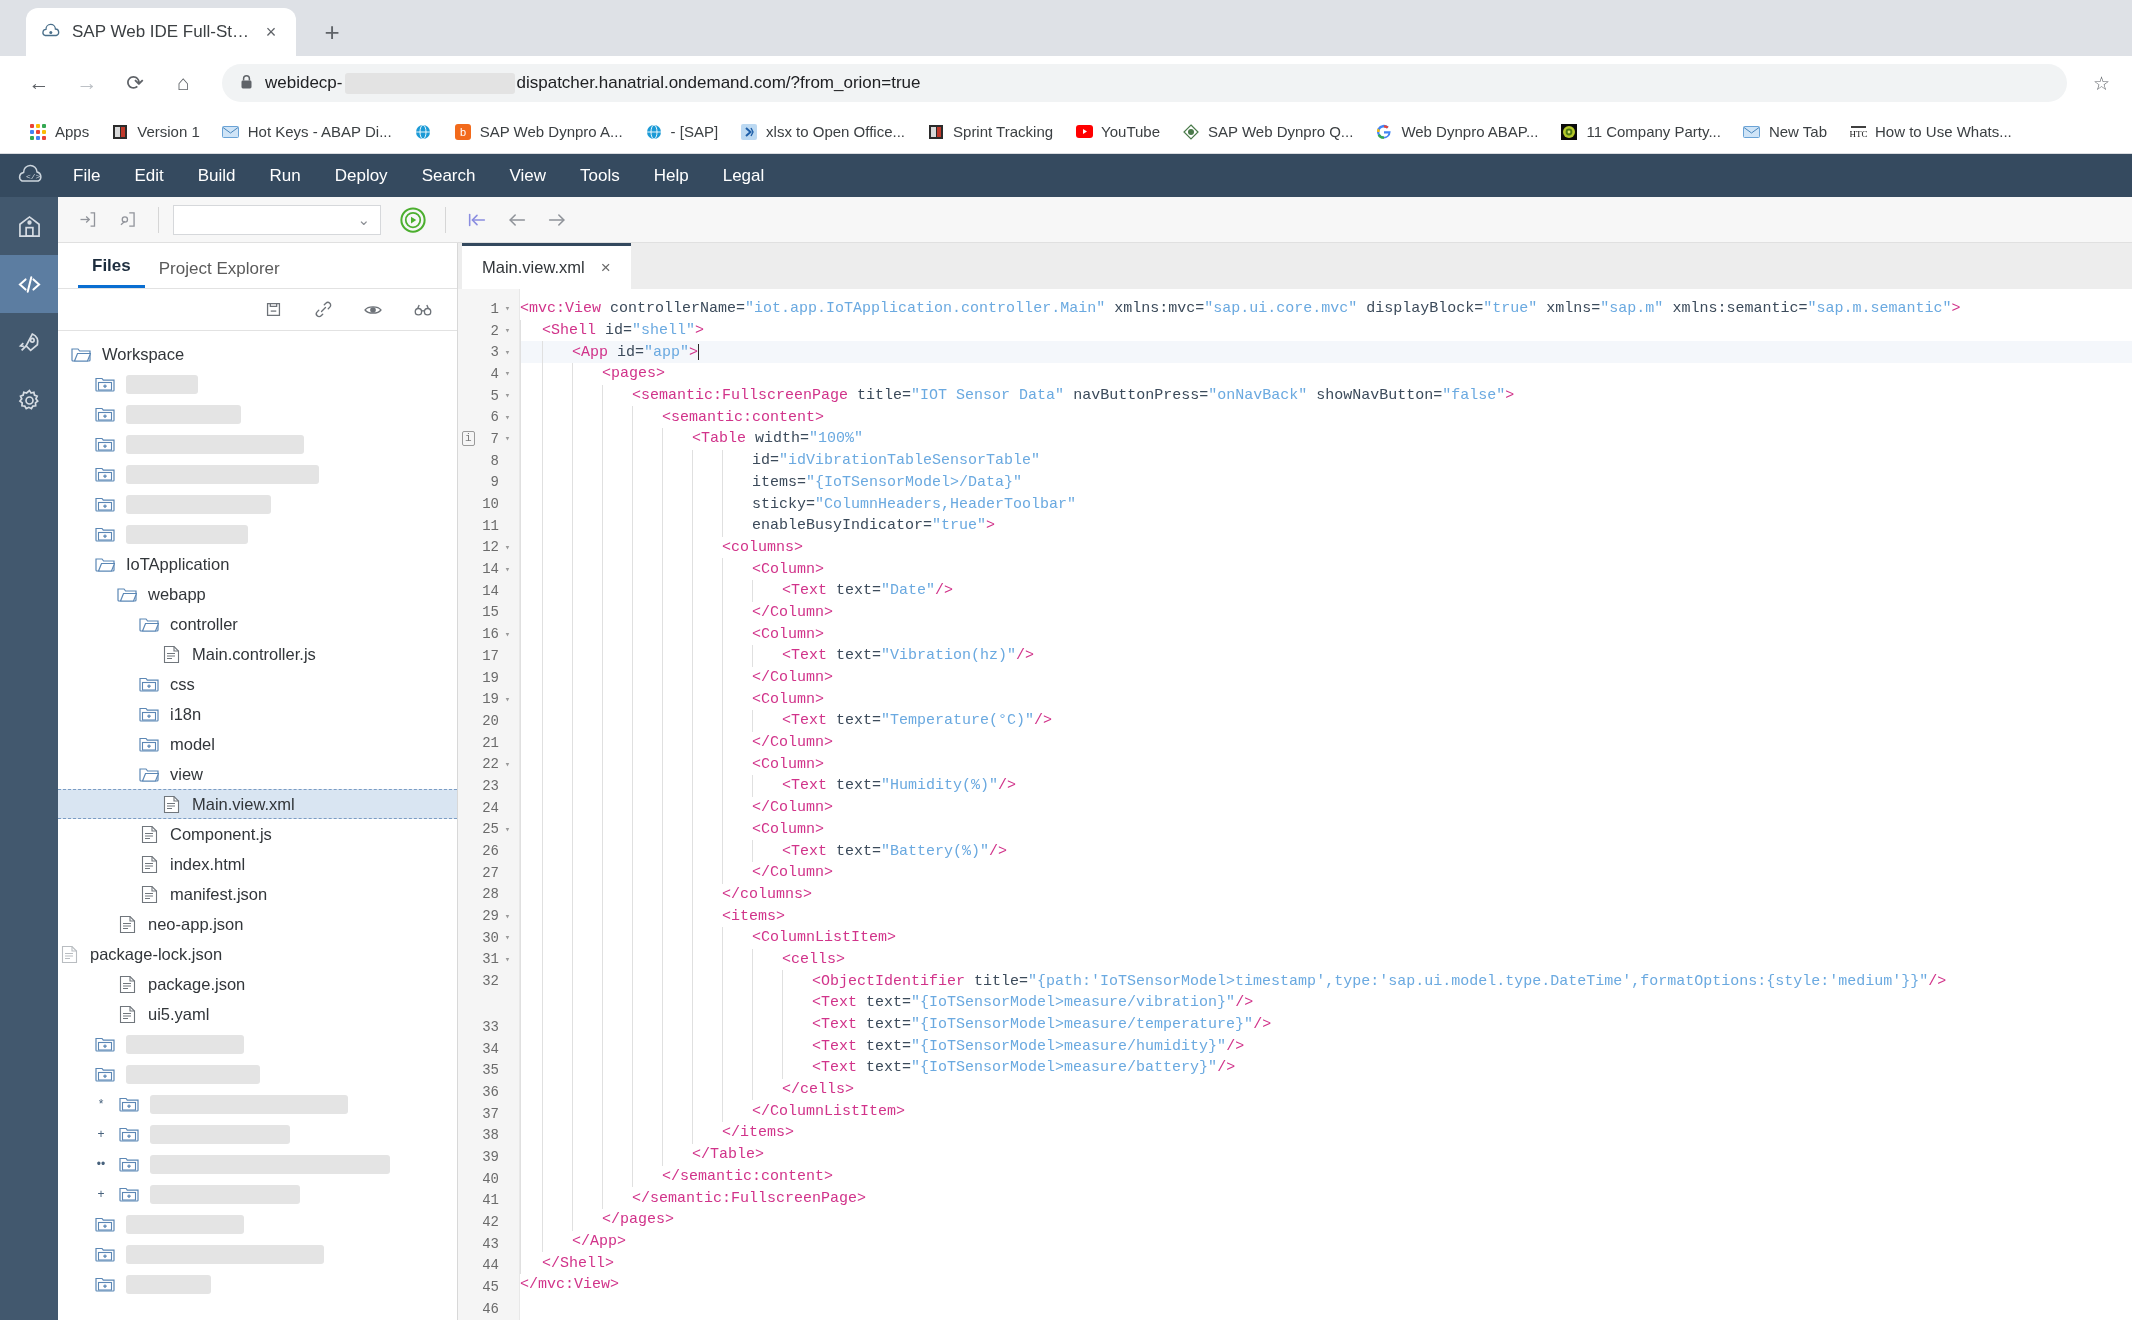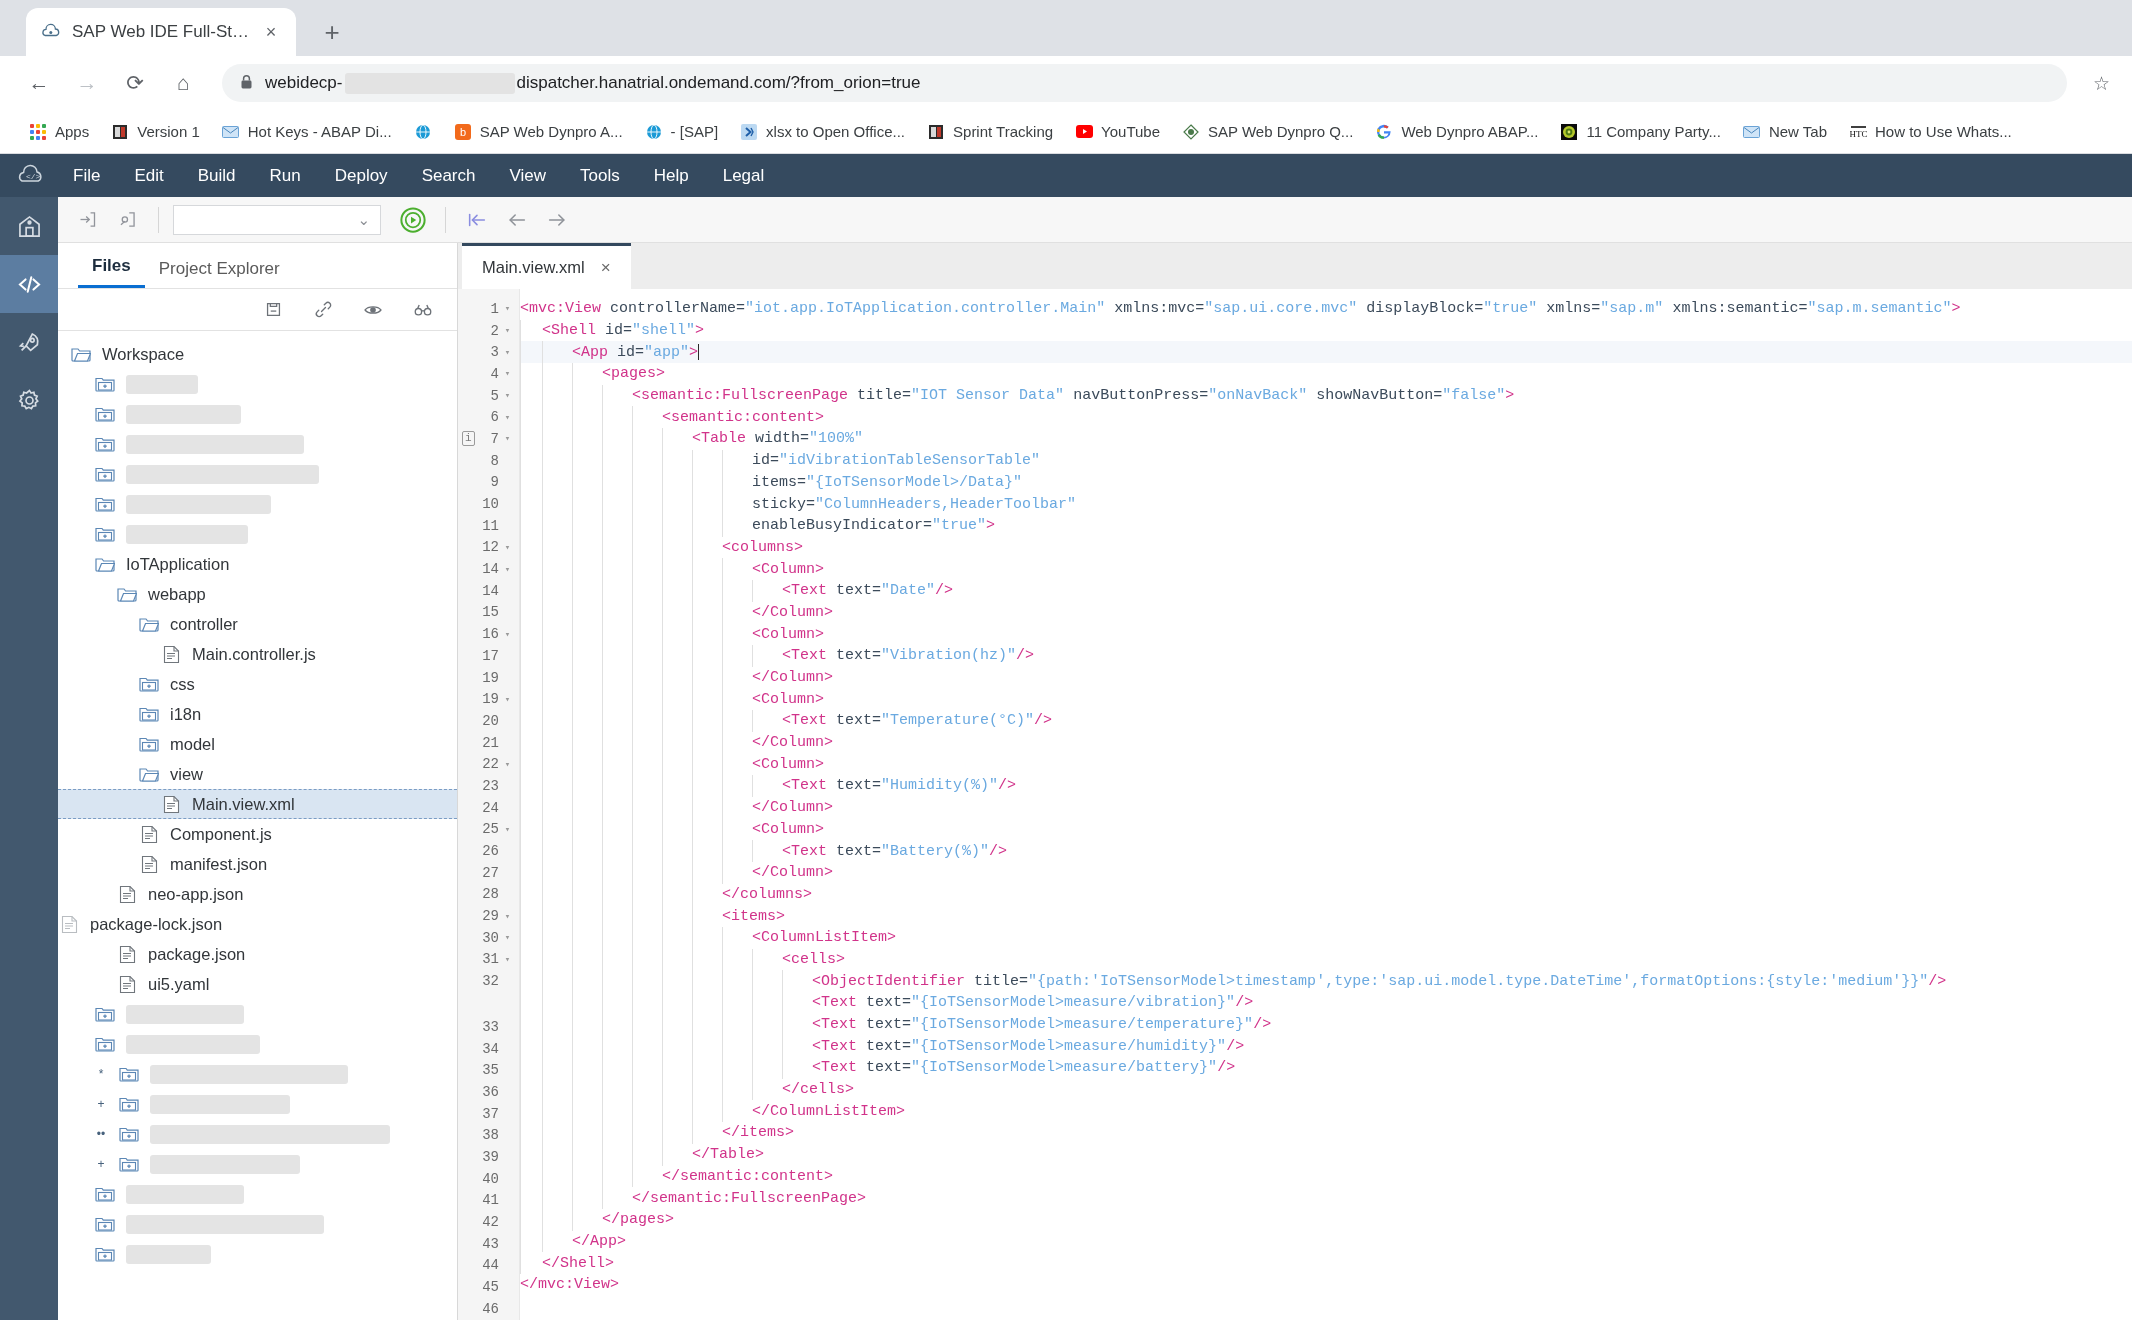--- a/index.html
+++ b/index.html
@@ -602,20 +602,30 @@
                   <span>Component.js</span>
                 </div>
                 <div class="tnode" style="padding-left: 80px;">
                   <span class="tico">
                     <svg width="17" height="19" viewBox="0 0 17 19">
                       <path d="M1.5 1.5 h9.5 l4.5 4.5 v11.5 h-14 Z" fill="#fff" stroke="#70767c" stroke-width="1.1"></path>
                       <path d="M11 1.5 v4.5 h4.5" fill="none" stroke="#70767c" stroke-width="1.1"></path>
                       <path d="M4 8.5 h8 M4 11 h8 M4 13.5 h5" stroke="#70767c" stroke-width="1"></path>
                     </svg>
                   </span>
+                  <span>index.html</span>
+                </div>
+                <div class="tnode" style="padding-left: 80px;">
+                  <span class="tico">
+                    <svg width="17" height="19" viewBox="0 0 17 19">
+                      <path d="M1.5 1.5 h9.5 l4.5 4.5 v11.5 h-14 Z" fill="#fff" stroke="#70767c" stroke-width="1.1"></path>
+                      <path d="M11 1.5 v4.5 h4.5" fill="none" stroke="#70767c" stroke-width="1.1"></path>
+                      <path d="M4 8.5 h8 M4 11 h8 M4 13.5 h5" stroke="#70767c" stroke-width="1"></path>
+                    </svg>
+                  </span>
                   <span>manifest.json</span>
                 </div>
                 <div class="tnode" style="padding-left: 58px;">
                   <span class="tico">
                     <svg width="17" height="19" viewBox="0 0 17 19">
                       <path d="M1.5 1.5 h9.5 l4.5 4.5 v11.5 h-14 Z" fill="#fff" stroke="#70767c" stroke-width="1.1"></path>
                       <path d="M11 1.5 v4.5 h4.5" fill="none" stroke="#70767c" stroke-width="1.1"></path>
                       <path d="M4 8.5 h8 M4 11 h8 M4 13.5 h5" stroke="#70767c" stroke-width="1"></path>
                     </svg>
                   </span>

